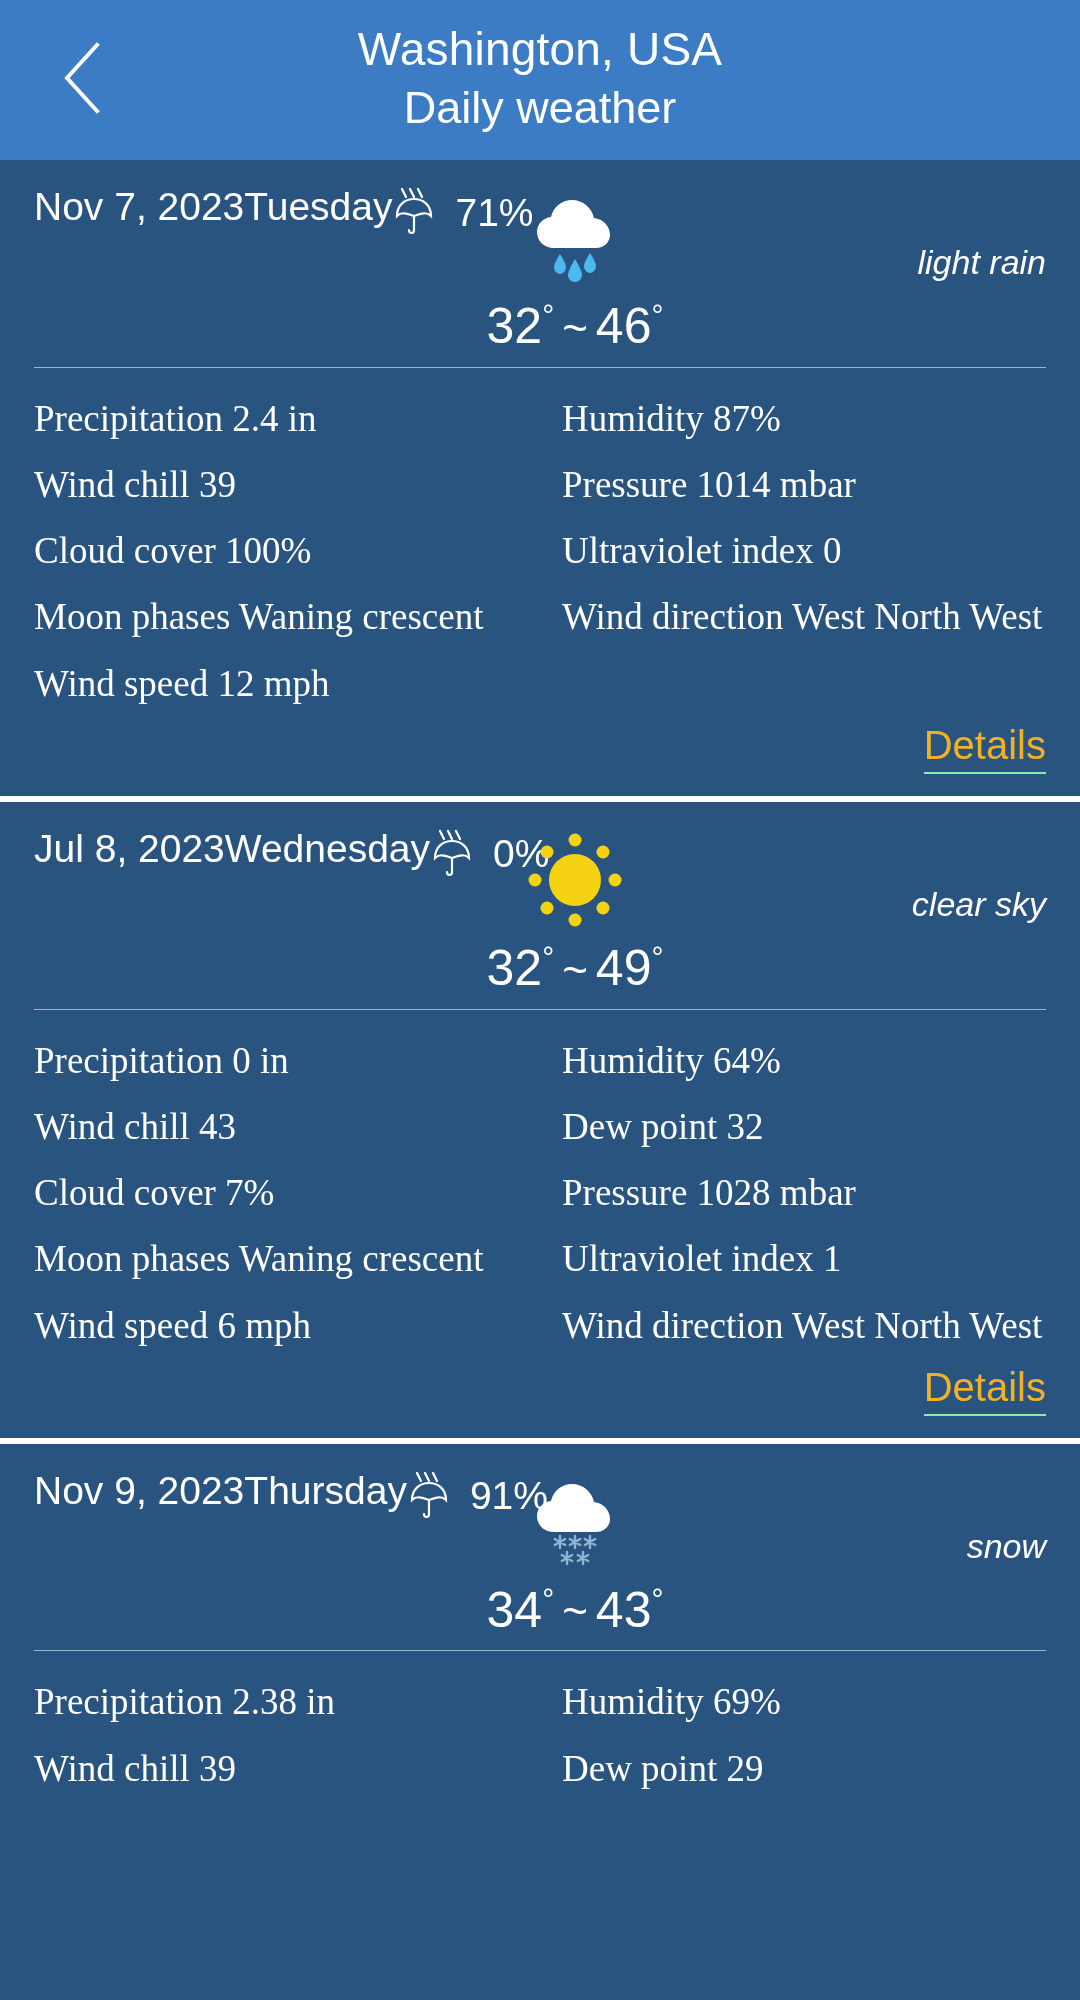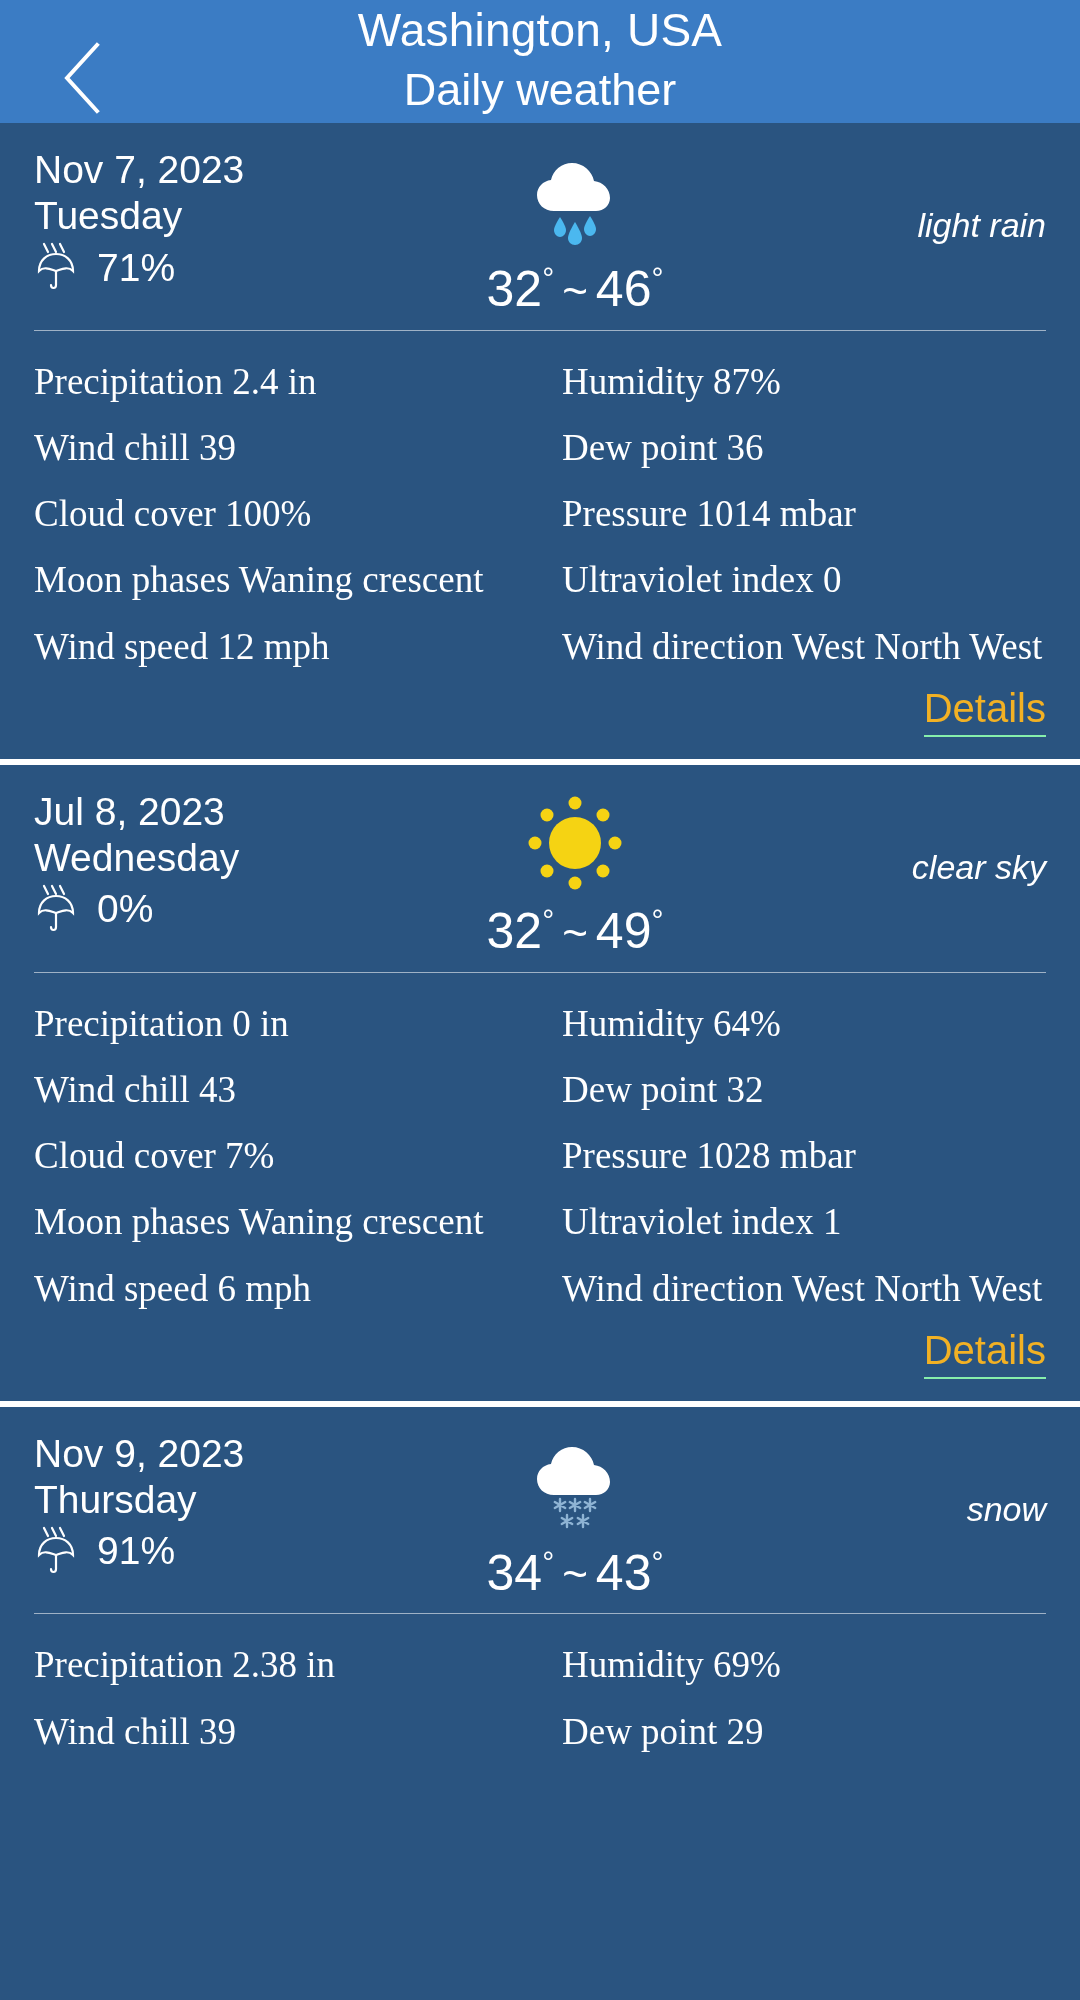--- a/index.html
+++ b/index.html
@@ -7,21 +7,21 @@
     width:1080px;
     height:2000px;
     background:#2a5480;
     font-family:"Liberation Sans", sans-serif;
     overflow:hidden;
   }
 
   
   .appbar{
     position:relative;
-    height:123px;
+    height:160px;
     background:#3b7cc4;
     display:flex;
     flex-direction:column;
     align-items:center;
     justify-content:center;
     color:#ffffff;
   }
   .back-btn{
     position:absolute;
     left:46px;
@@ -64,21 +64,21 @@
     display:flex;
     align-items:flex-start;
     padding:24px 34px 0 34px;
     min-height:180px;
   }
 
   .head-left{
     width:300px;
     flex:0 0 300px;
     display:flex;
-    flex-direction:column;
+    flex-direction:row;
   }
   .date-line{
     font-size:39px;
     line-height:1.18;
     white-space:nowrap;
   }
   .day-line{
     font-size:39px;
     line-height:1.18;
     white-space:nowrap;
@@ -236,21 +236,20 @@
     <div class="card-body">
       <div class="col col-left">
         <div class="stat">Precipitation 2.4 in</div>
         <div class="stat">Wind chill 39</div>
         <div class="stat">Cloud cover 100%</div>
         <div class="stat">Moon phases Waning crescent</div>
         <div class="stat">Wind speed 12 mph</div>
       </div>
       <div class="col col-right">
         <div class="stat">Humidity 87%</div>
-        <div class="stat">Dew point 36</div>
         <div class="stat">Pressure 1014 mbar</div>
         <div class="stat">Ultraviolet index 0</div>
         <div class="stat">Wind direction West North West</div>
       </div>
     </div>
 
     <div class="details-row">
       <span class="details-link">Details</span>
     </div>
   </div>

